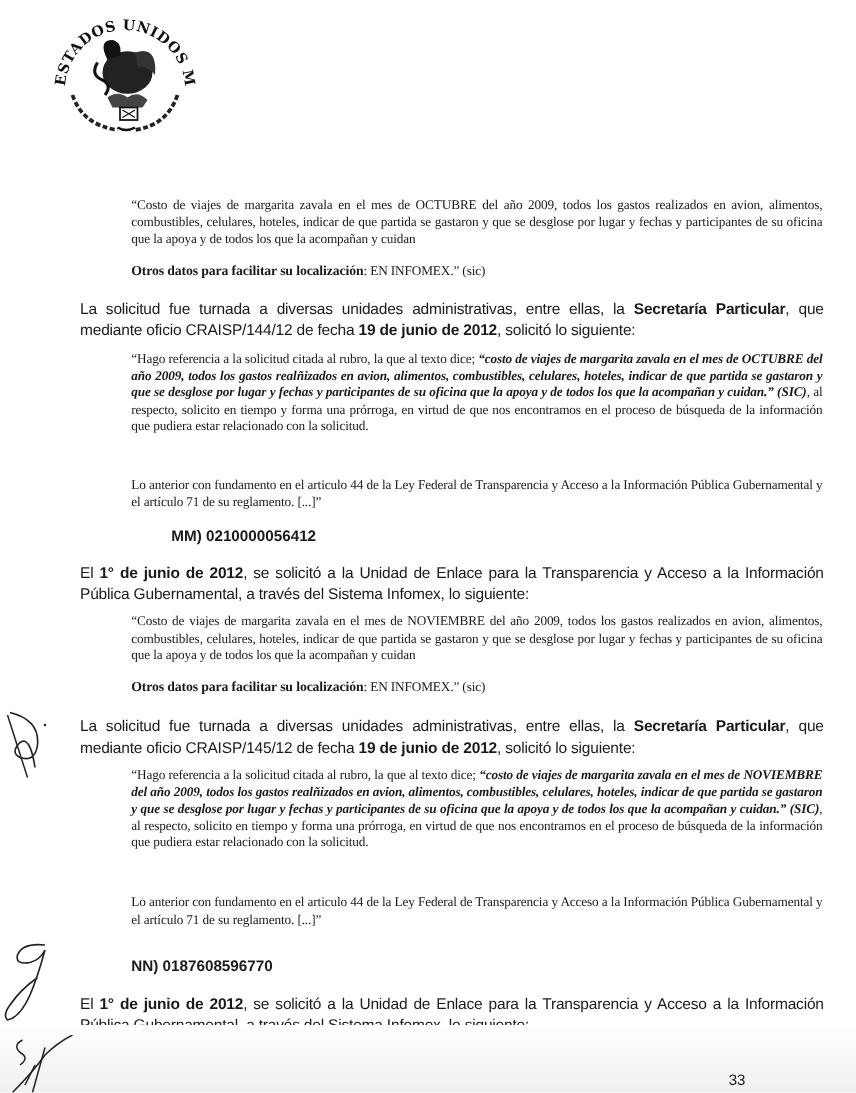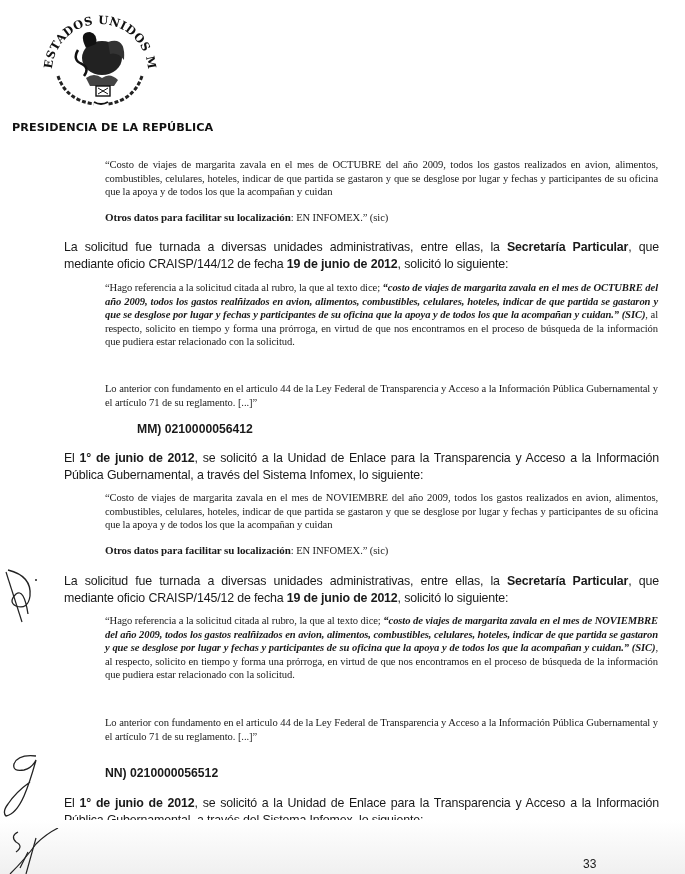--- a/index.html
+++ b/index.html
@@ -41,21 +41,20 @@
 
     <path d="M48 76 Q56 70 64 76 Q72 70 80 78 L76 84 L52 84 Z" fill="#444"></path>
     <rect x="58" y="84" width="14" height="10" fill="none" stroke="#111" stroke-width="1.4"></rect>
     <path d="M60 86 L70 92 M60 92 L70 86" stroke="#111" stroke-width="1"></path>
 
     <path d="M20 74 Q28 98 56 102" stroke="#222" stroke-width="3" fill="none" stroke-dasharray="4 2"></path>
     <path d="M104 74 Q96 98 70 102" stroke="#222" stroke-width="3" fill="none" stroke-dasharray="4 2"></path>
     <path d="M56 100 Q63 104 70 100" stroke="#111" stroke-width="2" fill="none"></path>
   </svg>
 
-  <div class="office">PRESIDENCIA DE LA REPÚBLICA</div>
 
   <div class="block quote" style="top:158px;">
     <span>“Costo de viajes de margarita zavala en el mes de OCTUBRE del año 2009, todos los gastos realizados en avion, alimentos, combustibles, celulares, hoteles, indicar de que partida se gastaron y que se desglose por lugar y fechas y participantes de su oficina que la apoya y de todos los que la acompañan y cuidan</span>
   </div>
   <div class="block quote" style="top:211px;">
     <span class="b" style="font-size:11px;">Otros datos para facilitar su localización</span><span>: EN INFOMEX.” (sic)</span>
   </div>
 
   <div class="block para" style="top:239px;">
     <span>La solicitud fue turnada a diversas unidades administrativas, entre ellas, la </span><span class="b">Secretaría Particular</span><span>, que mediante oficio CRAISP/144/12 de fecha </span><span class="b">19 de junio de 2012</span><span>, solicitó lo siguiente:</span>
@@ -85,21 +84,21 @@
     <span>La solicitud fue turnada a diversas unidades administrativas, entre ellas, la </span><span class="b">Secretaría Particular</span><span>, que mediante oficio CRAISP/145/12 de fecha </span><span class="b">19 de junio de 2012</span><span>, solicitó lo siguiente:</span>
   </div>
 
   <div class="block quote" style="top:614px;">
     <span>“Hago referencia a la solicitud citada al rubro, la que al texto dice; </span><span class="bi">“costo de viajes de margarita zavala en el mes de NOVIEMBRE del año 2009, todos los gastos realñizados en avion, alimentos, combustibles, celulares, hoteles, indicar de que partida se gastaron y que se desglose por lugar y fechas y participantes de su oficina que la apoya y de todos los que la acompañan y cuidan.” (SIC)</span><span>, al respecto, solicito en tiempo y forma una prórroga, en virtud de que nos encontramos en el proceso de búsqueda de la información que pudiera estar relacionado con la solicitud.</span>
   </div>
   <div class="block quote" style="top:716px;">
     <span>Lo anterior con fundamento en el articulo 44 de la Ley Federal de Transparencia y Acceso a la Información Pública Gubernamental y el artículo 71 de su reglamento. [...]”</span>
   </div>
 
-  <div class="heading" style="top:766px;">NN) 0210000056512</div>
+  <div class="heading" style="top:766px;">NN) 0187608596770</div>
 
   <div class="block para" style="top:795px;">
     <span>El </span><span class="b">1° de junio de 2012</span><span>, se solicitó a la Unidad de Enlace para la Transparencia y Acceso a la Información Pública Gubernamental, a través del Sistema Infomex, lo siguiente:</span>
   </div>
 
   <div class="bottomshade"></div>
 
   <svg class="sig" style="left:2px; top:566px;" width="40" height="58" viewBox="0 0 40 58">
     <path d="M6 4 Q30 10 28 30 Q26 44 14 40 Q6 36 14 28 Q22 22 26 48" stroke="#222" stroke-width="1.3" fill="none"></path>
     <path d="M4 6 L20 56" stroke="#222" stroke-width="1.2" fill="none"></path>

